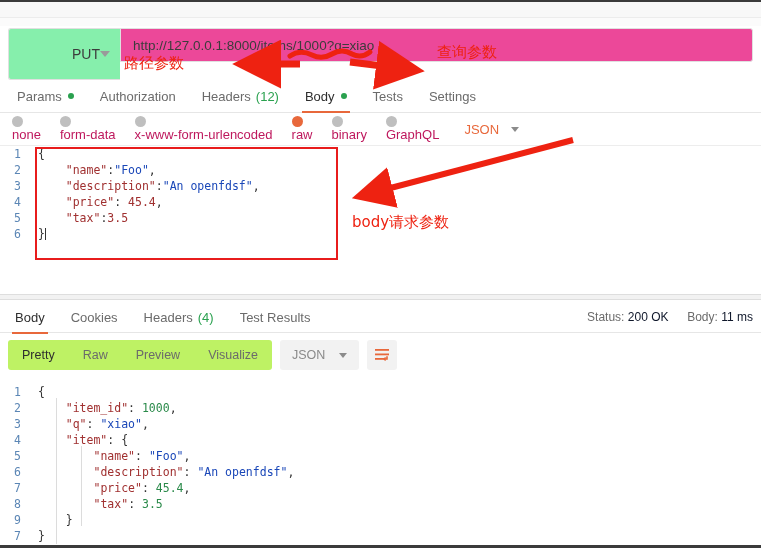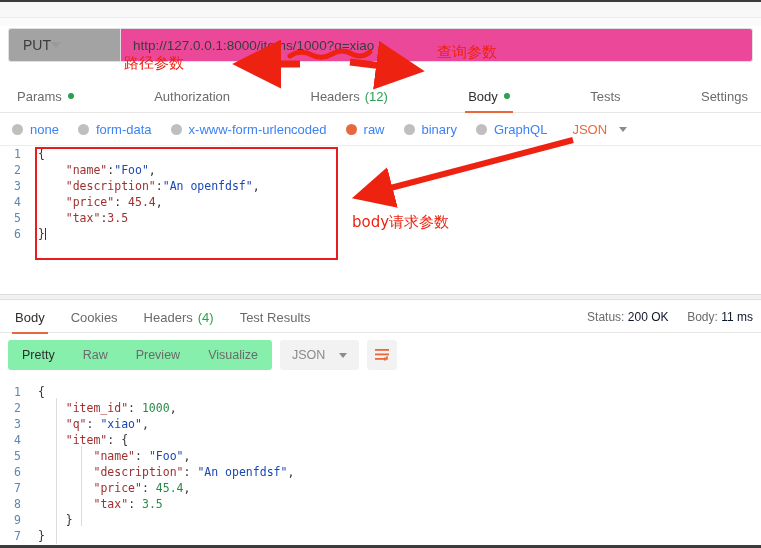--- a/index.html
+++ b/index.html
@@ -12,62 +12,62 @@
   #app { position: relative; width: 761px; height: 548px; background: #fff; }
 
   
   .topline { position: absolute; top: 0; left: 0; width: 761px; height: 2px; background: #3b3b3b; }
   .topstrip { position: absolute; top: 2px; left: 0; width: 761px; height: 16px; background: #f8f8f8; border-bottom: 1px solid #ececec; }
   .topstrip2 { position: absolute; top: 18px; left: 0; width: 761px; height: 8px; background: #fbfbfb; }
 
   
   .urlrow { position: absolute; top: 28px; left: 8px; width: 745px; height: 34px; display: flex; }
   .method-select {
-    width: 112px; height: 34px;
-    background: #a3a3a3; border: 1px solid #e0e0e0; border-right: none;
+    width: 112px; height: 52px;
+    background: #86efac; border: 1px solid #e0e0e0; border-right: none;
     border-radius: 3px 0 0 3px;
-    display: flex; align-items: center; justify-content: flex-start;
+    display: flex; align-items: center; justify-content: flex-end;
     padding: 0 10px 0 14px;
     font-size: 14px; color: #3c3c3c;
   }
   .caret { width: 0; height: 0; border-left: 5px solid transparent; border-right: 5px solid transparent; border-top: 6px solid #9a9a9a; }
   .url-input {
     flex: 1; height: 34px;
     background: #ec4899; border: 1px solid #e0e0e0;
     border-radius: 0 3px 3px 0;
     display: flex; align-items: center;
     padding: 0 12px; font-size: 13.5px; color: #3c3c3c;
     font-family: "Liberation Sans", sans-serif;
   }
 
   
   .reqtabs {
     position: absolute; top: 80px; left: 0; width: 761px; height: 33px;
     border-bottom: 1px solid #e6e6e6;
-    display: flex; align-items: center; padding-left: 4px; justify-content: space-between;
+    display: flex; align-items: center; padding-left: 4px;
   }
   .rtab {
     position: relative; height: 33px; display: flex; align-items: center;
     padding: 0 13px; font-size: 13px; color: #6b6b6b; white-space: nowrap;
   }
   .rtab.active { color: #2e2e2e; }
   .rtab.active::after {
     content: ""; position: absolute; left: 10px; right: 10px; bottom: 0;
     height: 2px; background: #e8683b;
   }
   .greendot { width: 6px; height: 6px; border-radius: 50%; background: #2aa14f; margin-left: 6px; }
   .count { color: #2aa14f; margin-left: 5px; }
 
   
   .radiorow {
     position: absolute; top: 113px; left: 0; width: 761px; height: 33px;
     display: flex; align-items: center; padding-left: 12px;
     border-bottom: 1px solid #ededed;
   }
-  .radio { display: flex; align-items: center; margin-right: 19px; font-size: 13px; color: #3b82f6; white-space: nowrap; }
+  .radio { display: flex; align-items: flex-start; margin-right: 19px; font-size: 13px; color: #be185d; white-space: nowrap; flex-direction: column; }
   .rdot { width: 11px; height: 11px; border-radius: 50%; background: #bfbfbf; margin-right: 7px; position: relative; }
   .radio.sel .rdot { background: #e8683b; }
   .radio.sel .rdot::after { content:""; position:absolute; inset:3px; border-radius:50%; background:#e8683b; }
   .jsonsel { display:flex; align-items:center; font-size:13px; color:#e8683b; margin-left: 6px; }
   .jsonsel .caret2 { width:0;height:0;border-left:4px solid transparent;border-right:4px solid transparent;border-top:5px solid #8b8b8b; margin-left: 12px; }
 
   
   .reqeditor { position: absolute; top: 146px; left: 0; width: 761px; height: 148px; background: #fff; }
   .codewrap { position: absolute; top: 0; left: 0; width: 761px; }
   .coderow { display: flex; height: 16px; align-items: center; font-family: "DejaVu Sans Mono", monospace; font-size: 11.5px; }
@@ -87,21 +87,21 @@
   .respdiv { position: absolute; top: 294px; left: 0; width: 761px; height: 6px; background: #f2f2f2; border-top: 1px solid #dedede; border-bottom: 1px solid #dedede; }
   .resptabs {
     position: absolute; top: 303px; left: 0; width: 761px; height: 30px;
     border-bottom: 1px solid #e6e6e6; display: flex; align-items: center; padding-left: 2px;
   }
   .status { position: absolute; right: 8px; top: 310px; font-size: 12px; color: #6b6b6b; white-space: nowrap; }
   .status .val { color: #0f172a; }
   .status .sep { display:inline-block; width: 12px; }
 
   .resptoolbar { position: absolute; top: 340px; left: 8px; display: flex; align-items: center; }
-  .seg { display: flex; background: #86efac; border-radius: 3px; height: 30px; align-items: center; }
+  .seg { display: flex; background: #bef264; border-radius: 3px; height: 30px; align-items: center; }
   .seg .item { padding: 0 14px; font-size: 12.5px; color: #6b6b6b; line-height: 30px; }
   .seg .item.active { color: #2e2e2e; }
   .jsondrop { margin-left: 8px; height: 30px; background: #f2f2f2; border-radius: 3px; display: flex; align-items: center; padding: 0 12px; font-size: 12.5px; color: #8a8a8a; }
   .jsondrop .caret2 { width:0;height:0;border-left:4px solid transparent;border-right:4px solid transparent;border-top:5px solid #8b8b8b; margin-left: 14px; }
   .wrapbtn { margin-left: 8px; width: 30px; height: 30px; background: #f2f2f2; border-radius: 3px; display:flex; align-items:center; justify-content:center; }
 
   .respeditor { position: absolute; top: 384px; left: 0; width: 761px; height: 163px; background: #fff; }
   .indentguide { position: absolute; width: 1px; background: #dcdcdc; }
   .bottomline { position: absolute; top: 545px; left: 0; width: 761px; height: 3px; background: #3b3b3b; }
 

